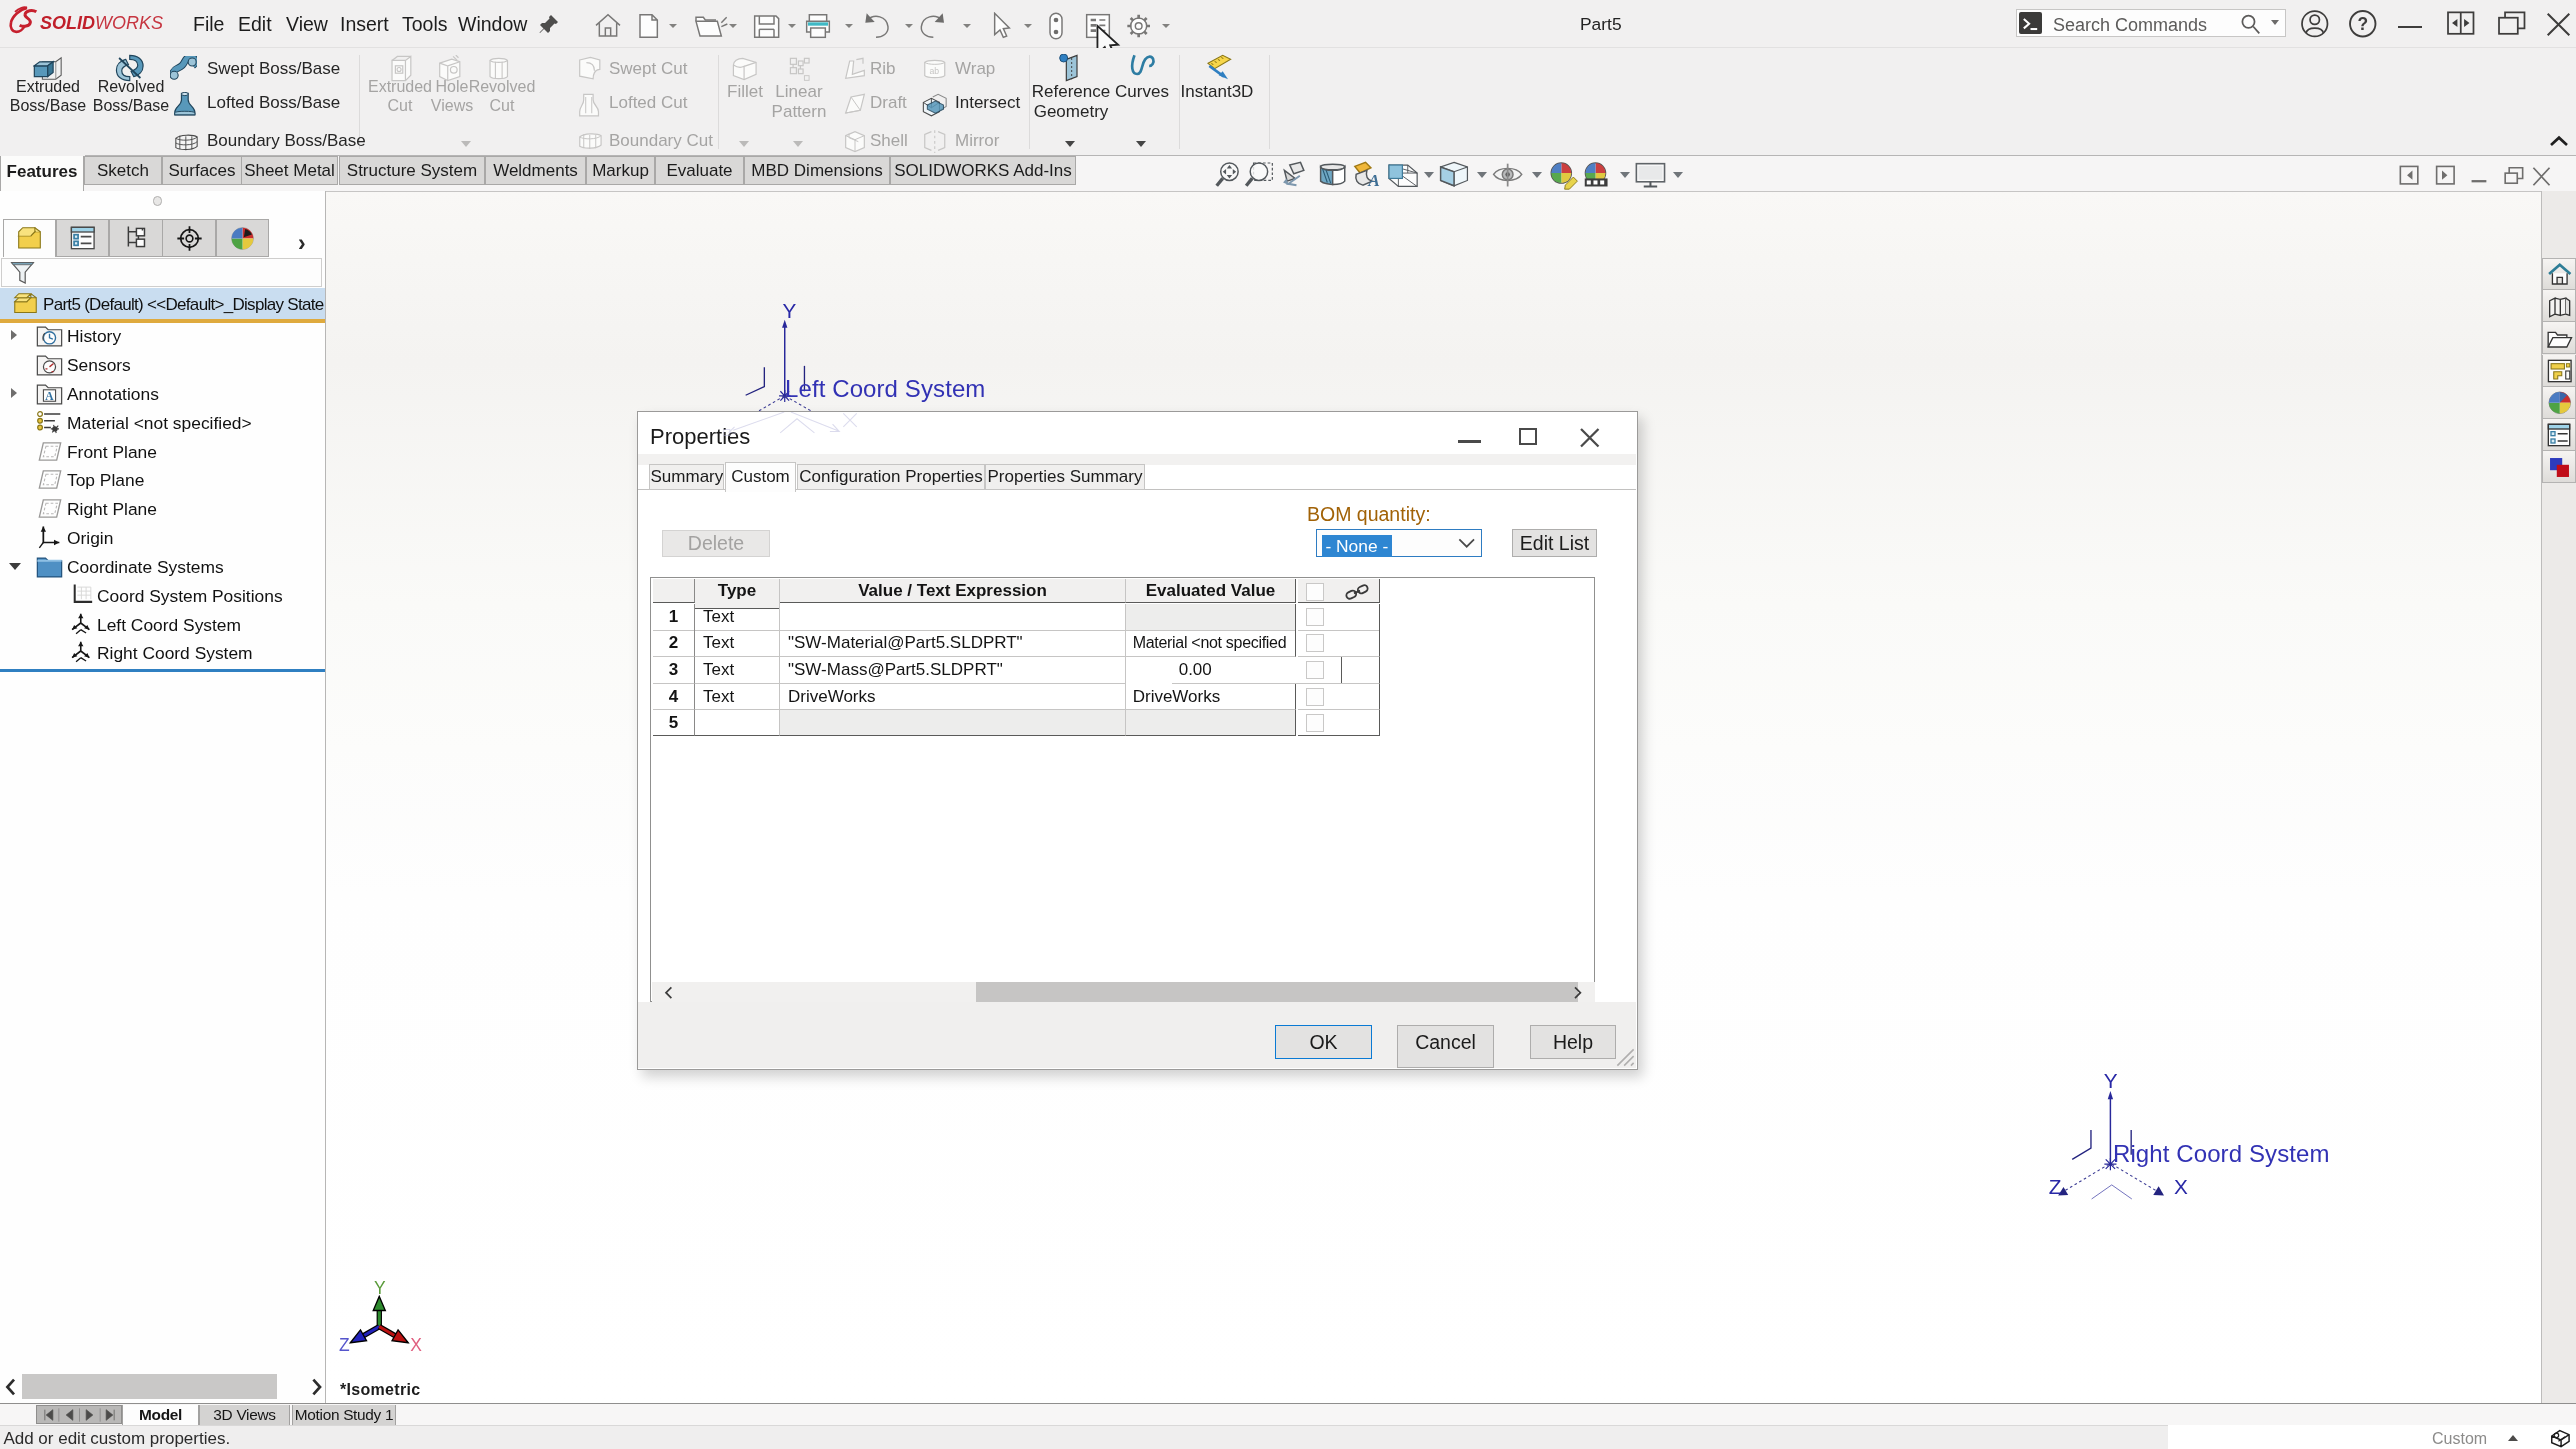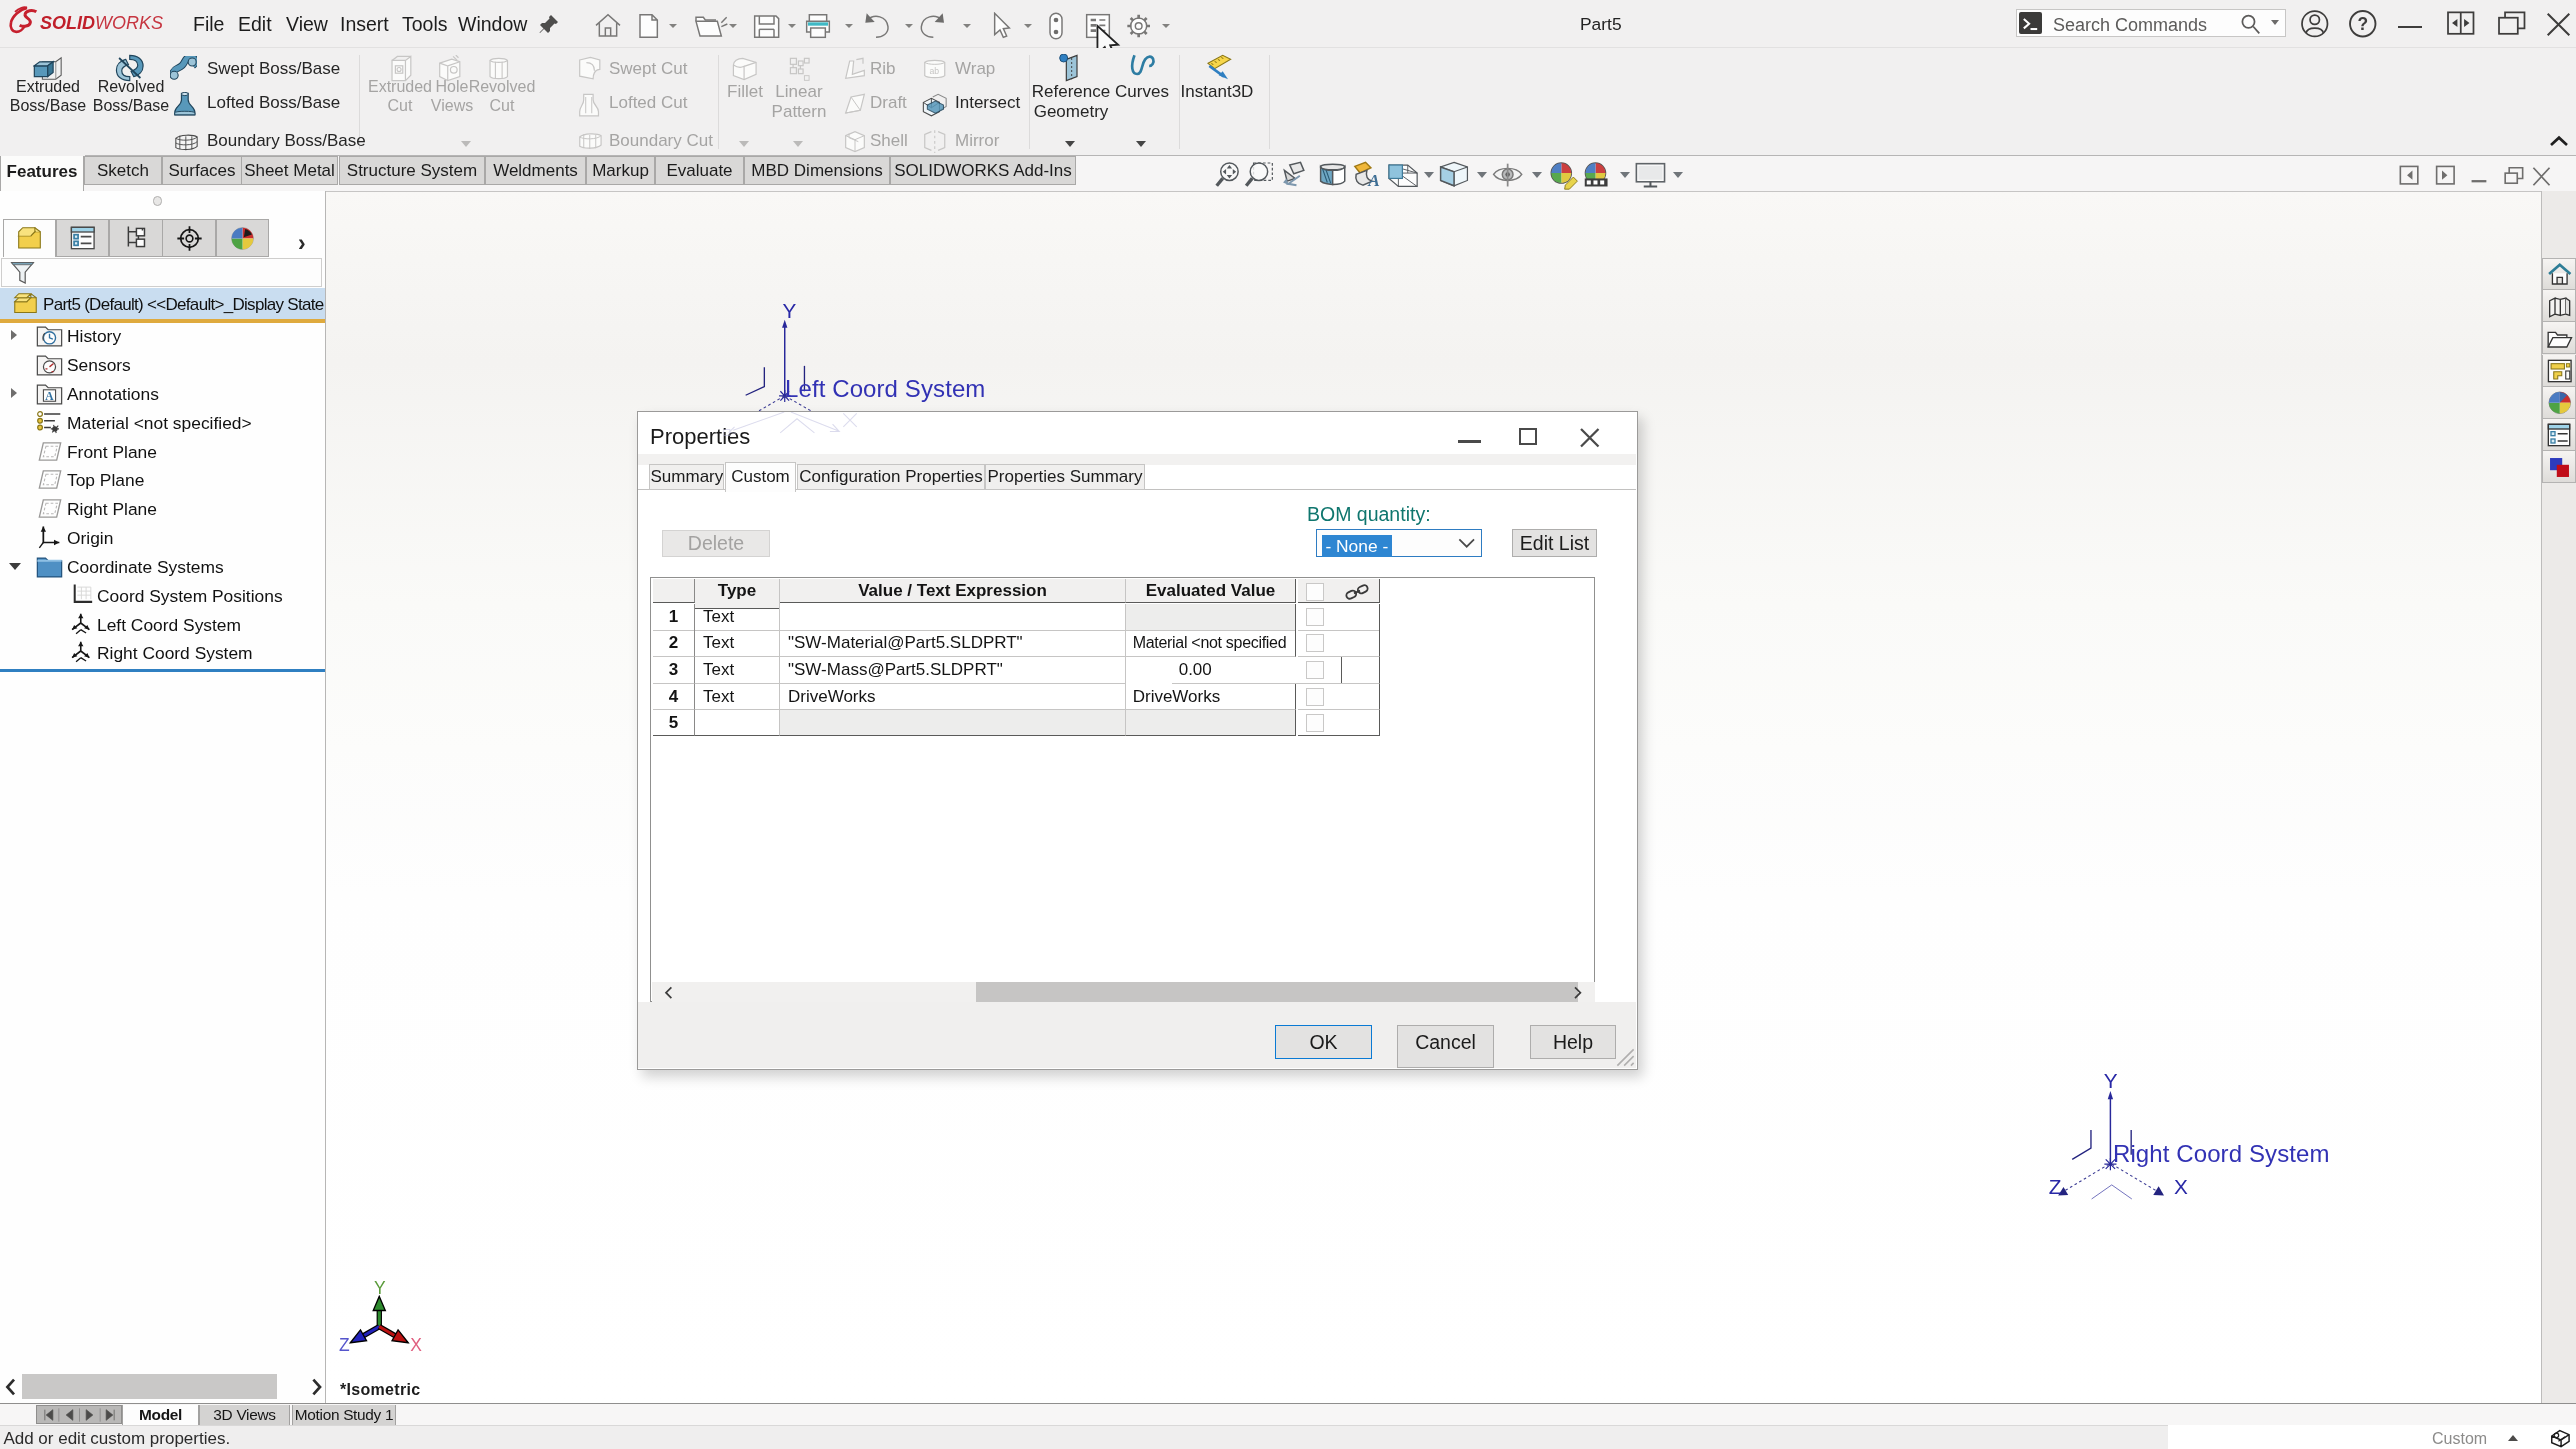--- a/index.html
+++ b/index.html
@@ -737,21 +737,21 @@
   </svg>
   <div class="abs" style="left:0px;top:42px;width:998px;height:10.7px;background:#f2f1f0;"></div>
 
   <div class="abs" style="left:0px;top:77px;width:998px;height:1.3px;background:#c2c1c0;"></div>
   <div class="dtab" style="left:11.4px;width:75px;">Summary</div>
   <div class="dtab" style="left:159px;width:188px;">Configuration Properties</div>
   <div class="dtab" style="left:347px;width:160px;">Properties Summary</div>
   <div class="dtab" style="left:87px;width:71px;top:50px;height:29.5px;background:#fdfdfd;border-bottom:none;line-height:27px;">Custom</div>
 
   <div class="btn" style="left:24px;top:118px;width:108px;height:27px;line-height:25.5px;background:#e9e8e7;border:0.7px solid #d4d3d2;color:#a3a2a1;">Delete</div>
-  <div class="abs" style="left:669px;top:91px;font-size:19.5px;color:#0f766e;">BOM quantity:</div>
+  <div class="abs" style="left:669px;top:91px;font-size:19.5px;color:#a16207;">BOM quantity:</div>
   <div class="abs" style="left:678px;top:117px;width:166px;height:27.5px;background:#fdfdfd;border:1.3px solid #2e7cc2;"></div>
   <div class="abs" style="left:684px;top:123px;font-size:17.4px;color:#fff;background:#2e86d2;padding:0.7px 3.4px;">- None -</div>
   <svg class="abs" style="left:820px;top:126px;" width="17.4" height="10.7" viewBox="0 0 26 16">
       <path d="M2 2 L13 13 L24 2" fill="none" stroke="#4a4a4a" stroke-width="2.6"></path>
     </svg>
   <div class="btn" style="left:874px;top:117px;width:85px;height:27.5px;line-height:26px;">Edit List</div>
 
   <div class="abs" style="left:12px;top:165px;width:945px;height:425px;background:#fff;border:0.7px solid #90908f;">
 
     <div class="gcell" style="left:2px;top:1.3px;width:42px;height:24px;background:#f1f0ef;border-right:0.7px solid #8a8988;border-bottom:1.3px solid #5a5a59;"></div>

